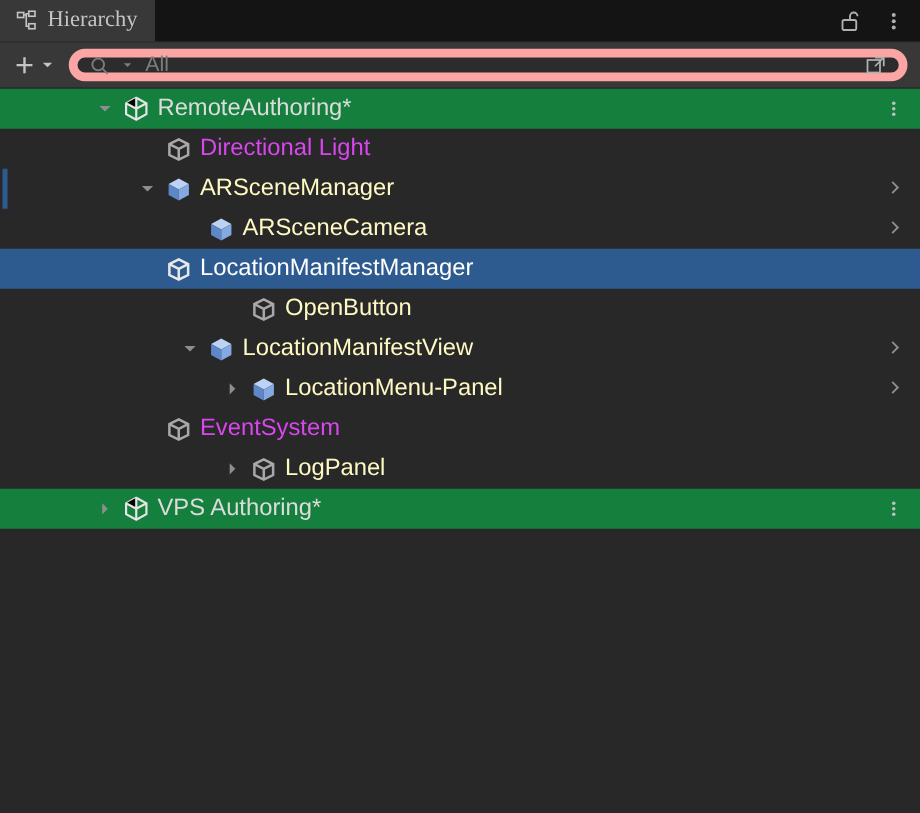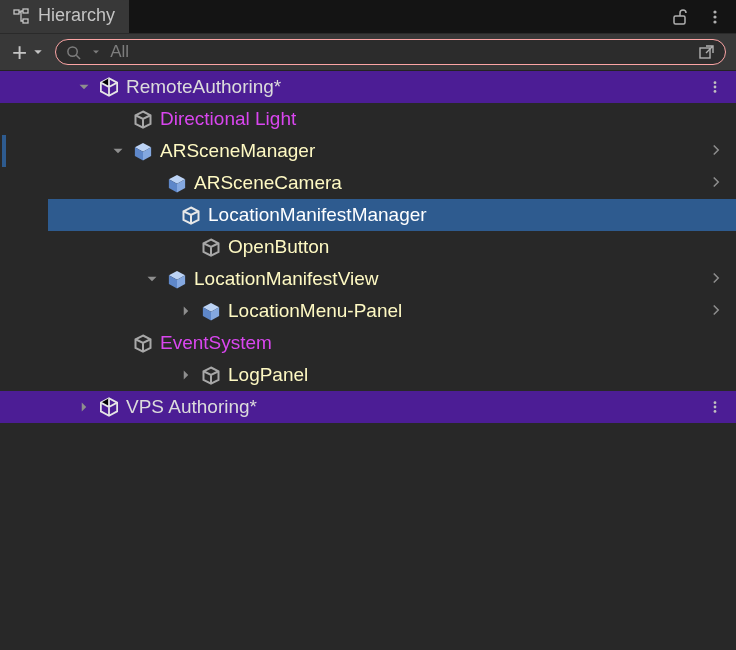--- a/index.html
+++ b/index.html
@@ -23,20 +23,21 @@
   }
   .tab {
     display: flex;
     align-items: center;
     gap: 8px;
     padding: 0 14px 0 12px;
     background: #383838;
     border-top-right-radius: 6px;
     border-bottom: 2px solid #383838;
     height: 33px;
+    font-family: Liberation Serif, serif;
   }
   .tab .icon-slot { width: 18px; height: 18px; display:flex; align-items:center; justify-content:center; color:#c4c4c4; }
   .tab .label { color: #c4c4c4; font-size: 18px; }
   .tabbar-rest {
     flex: 1;
     background: #141414;
     display: flex;
     align-items: center;
     justify-content: flex-end;
     padding-right: 12px;
@@ -58,21 +59,21 @@
   .add-combo {
     display:flex; align-items:center; gap:6px;
     color:#c4c4c4;
   }
   .add-combo .plus { font-size: 26px; line-height: 1; font-weight: 300; }
 
   .search {
     flex:1;
     height: 26px;
     background: #2c2c2c;
-    border: 1px solid #fca5a5;
+    border: 7px solid #fca5a5;
     border-radius: 13px;
     display:flex;
     align-items:center;
     padding: 0 6px 0 10px;
     gap: 10px;
   }
   .search .mag { width:16px; height:16px; color:#7d7d7d; display:flex; align-items:center; }
   .search .caret-small { width:8px; height:8px; color:#7d7d7d; }
   .search input {
     flex:1;
@@ -131,25 +132,25 @@
   .label.prefab { color: #fef9c3; }
   .label.selected { color: #ffffff; }
 
   .overrides-chevron {
     margin-left: auto;
     width: 14px; height: 14px;
     color: #8e8e8e;
   }
 
   
-  .row.scene-header { background: #4c1d95; }
+  .row.scene-header { background: #15803d; }
   .row.scene-header .label { color: #dcdcdc; font-weight: 500; }
 
   
-  .row.selected-full { background: #2e5b8f; margin-left: 48px; }
+  .row.selected-full { background: #2e5b8f; }
   .row.selected-full .label { color: #ffffff; }
 
   
   .row.ancestor .gutter::before {
     content:"";
     position:absolute;
     left:2px; top:0; bottom:0;
     width:4px;
     background:#2e5b8f;
   }

